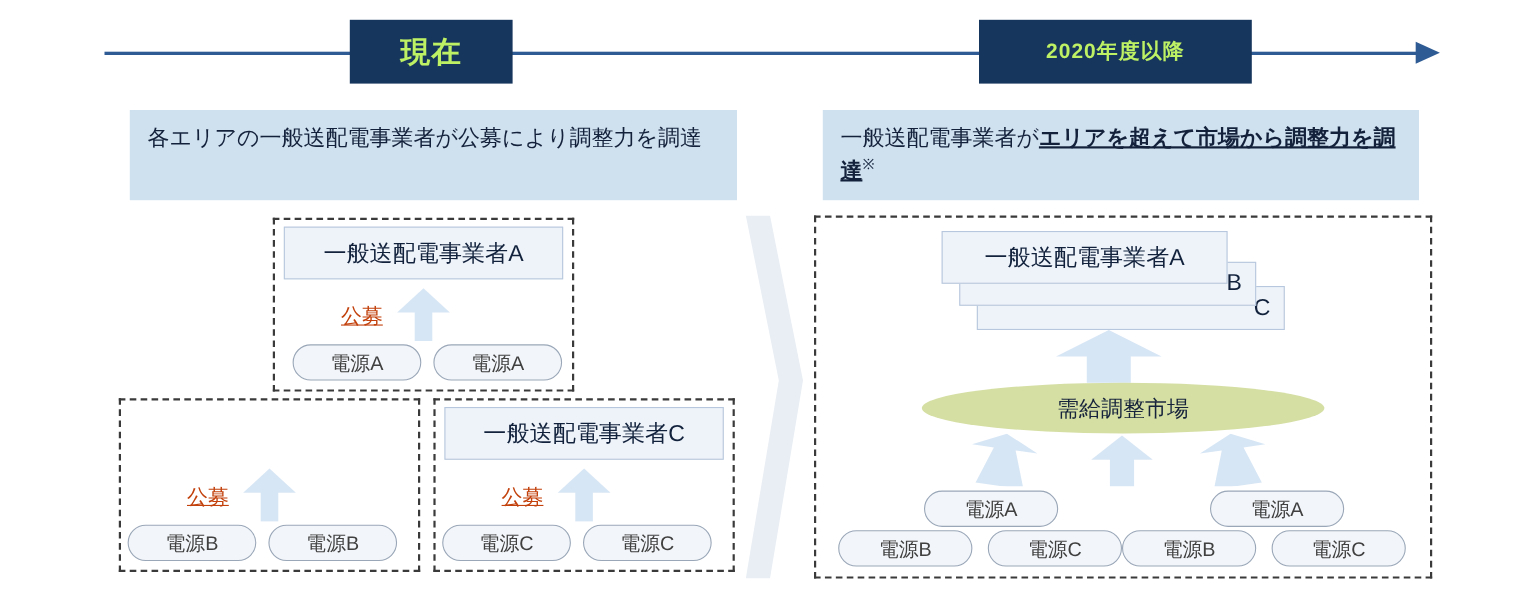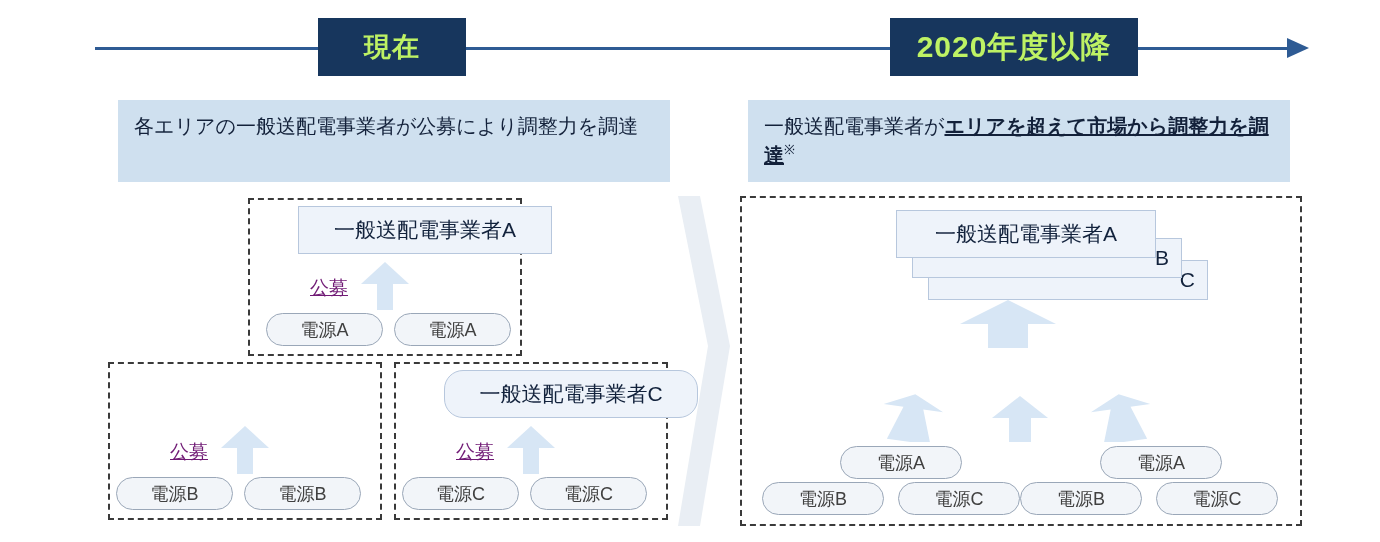--- a/index.html
+++ b/index.html
@@ -54,21 +54,21 @@
     top: 18px;
     width: 148px;
     height: 58px;
     font-size: 27px;
   }
   #phase-future {
     left: 890px;
     top: 18px;
     width: 248px;
     height: 58px;
-    font-size: 30px;
+    font-size: 19px;
   }
 
   
   .caption {
     position: absolute;
     background: #cfe0ef;
     color: #13213a;
     font-size: 20px;
     line-height: 1.45;
     padding: 12px 16px;
@@ -106,39 +106,38 @@
     position: absolute;
     background: #eef3fa;
     border: 1px solid #b7c7dd;
     box-sizing: border-box;
     display: flex;
     align-items: center;
     justify-content: center;
     font-size: 21px;
     color: #12223c;
     white-space: nowrap;
-    margin-left: 40px;
   }
   .src-pill {
     position: absolute;
     background: #f2f5f9;
     border: 1px solid #9aa7b8;
     border-radius: 999px;
     box-sizing: border-box;
     display: flex;
     align-items: center;
     justify-content: center;
     font-size: 18px;
     color: #404040;
     white-space: nowrap;
   }
   .komubo {
     position: absolute;
     font-size: 19px;
-    color: #701a75;
+    color: #c2410c;
     text-decoration: underline;
     white-space: nowrap;
   }
   
   .up-arrow {
     position: absolute;
   }
   .up-arrow .shaft {
     position: absolute;
     left: 50%;
@@ -214,21 +213,21 @@
   <div class="dashed-box" style="left:108px; top:362px; width:274px; height:158px;"></div>
   <div class="up-arrow" style="left:221px; top:426px; width:48px; height:48px;">
     <div class="shaft" style="width:16px; height:28px;"></div>
     <div class="head" style="border-bottom-width:22px; border-left-width:24px; border-right-width:24px;"></div>
   </div>
   <div class="komubo" style="left:170px; top:439px;">公募</div>
   <div class="src-pill" style="left:116px; top:477px; width:117px; height:33px;">電源B</div>
   <div class="src-pill" style="left:244px; top:477px; width:117px; height:33px;">電源B</div>
 
   <div class="dashed-box" style="left:394px; top:362px; width:274px; height:158px;"></div>
-  <div class="entity-box" style="left:404px; top:370px; width:254px; height:48px;border-radius:19px;">一般送配電事業者C</div>
+  <div class="entity-box" style="left:404px; top:370px; width:254px; height:48px;">一般送配電事業者C</div>
   <div class="up-arrow" style="left:507px; top:426px; width:48px; height:48px;">
     <div class="shaft" style="width:16px; height:28px;"></div>
     <div class="head" style="border-bottom-width:22px; border-left-width:24px; border-right-width:24px;"></div>
   </div>
   <div class="komubo" style="left:456px; top:439px;">公募</div>
   <div class="src-pill" style="left:402px; top:477px; width:117px; height:33px;">電源C</div>
   <div class="src-pill" style="left:530px; top:477px; width:117px; height:33px;">電源C</div>
 
   <svg id="transition-chevron" viewBox="0 0 52 330" preserveAspectRatio="none">
     <polygon points="0,0 30,150 0,330 22,330 52,150 22,0" fill="#e9eef4"></polygon>
@@ -238,20 +237,21 @@
 
   <div class="entity-box" style="left:888px; top:260px; width:280px; height:40px; justify-content:flex-end; padding-right:12px;">C</div>
   <div class="entity-box" style="left:872px; top:238px; width:270px; height:40px; justify-content:flex-end; padding-right:12px;">B</div>
   <div class="entity-box" style="left:856px; top:210px; width:260px; height:48px;">一般送配電事業者A</div>
 
   <div class="up-arrow" style="left:960px; top:300px; width:96px; height:48px;">
     <div class="shaft" style="width:40px; height:26px;"></div>
     <div class="head" style="border-bottom-width:24px; border-left-width:48px; border-right-width:48px;"></div>
   </div>
 
+  <div id="market-ellipse">需給調整市場</div>
 
   <svg style="position:absolute; left:880px; top:394px; width:64px; height:48px;" viewBox="0 0 64 48">
     <polygon points="10,48 22,14 2,14 32,0 62,14 42,14 54,48" fill="#d7e6f5" transform="rotate(8 32 24)"></polygon>
   </svg>
   <div class="up-arrow" style="left:992px; top:396px; width:56px; height:46px;">
     <div class="shaft" style="width:22px; height:26px;"></div>
     <div class="head" style="border-bottom-width:22px; border-left-width:28px; border-right-width:28px;"></div>
   </div>
   <svg style="position:absolute; left:1090px; top:394px; width:64px; height:48px;" viewBox="0 0 64 48">
     <polygon points="10,48 22,14 2,14 32,0 62,14 42,14 54,48" fill="#d7e6f5" transform="rotate(-8 32 24)"></polygon>

